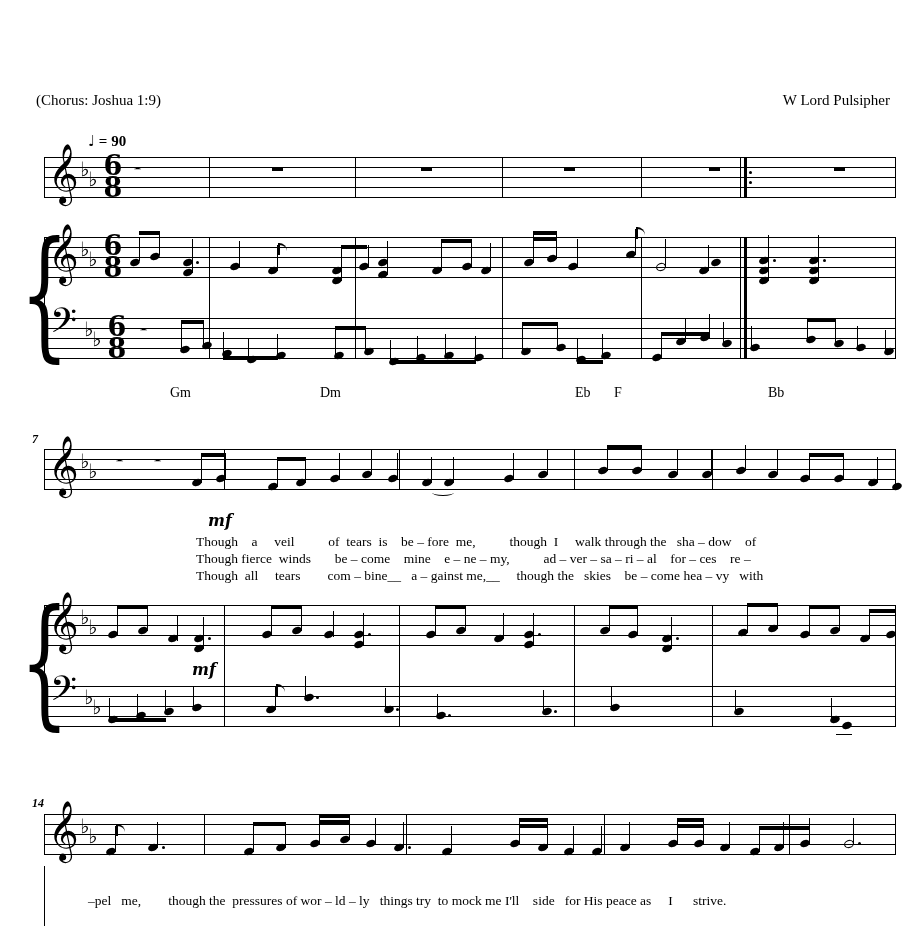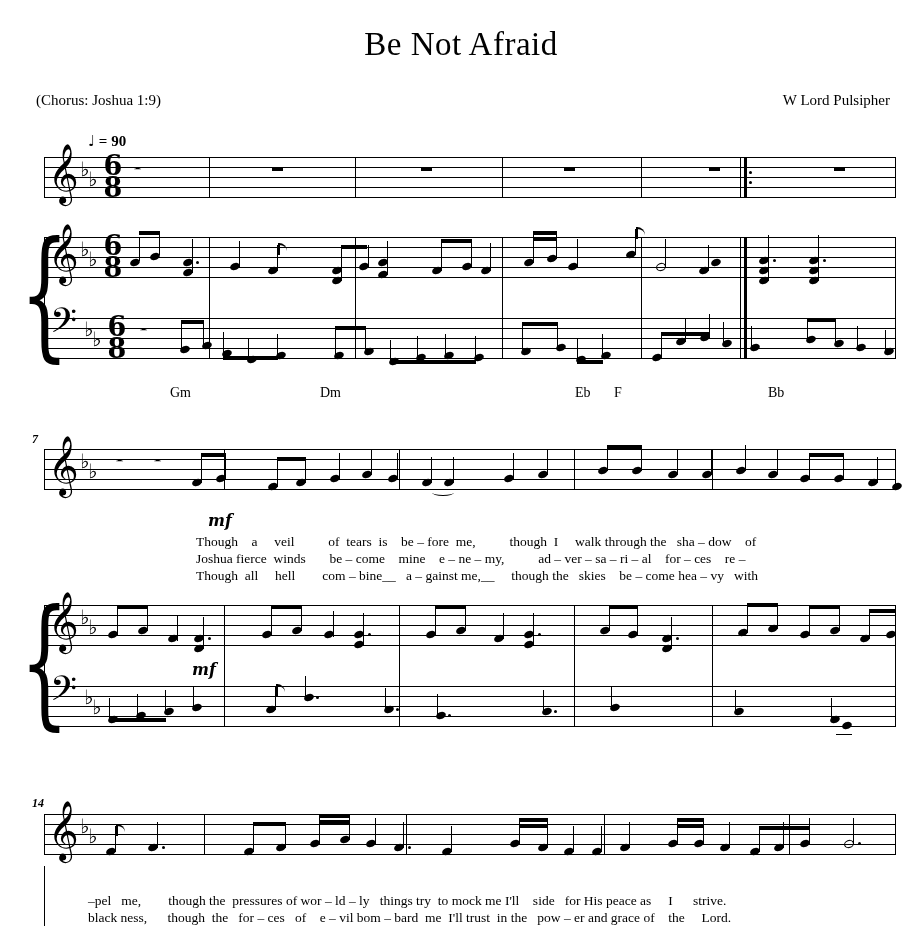--- a/index.html
+++ b/index.html
@@ -39,21 +39,20 @@
   .chordsym{position:absolute;font-size:14px;font-family:"Liberation Serif",serif;}
   .dyn{position:absolute;font-family:"DejaVu Serif",serif;font-style:italic;font-weight:bold;font-size:16px;}
 
   .lyric{position:absolute;font-size:13.5px;font-family:"Liberation Serif",serif;white-space:pre;}
 </style>
 </head>
 <body>
 
 <div class="sheet">
 
-  <div class="title">Be Not Afraid</div>
   <div class="subtitle">(Chorus: Joshua 1:9)</div>
   <div class="composer">W Lord Pulsipher</div>
 
   <div class="tempo" style="top:132px;left:88px;">
     <span class="note">♩</span>
     <span>= 90</span>
   </div>
 
   <div class="staff" style="top:157px;left:44px;width:852px;height:41px;">
     <div class="line" style="top:0;width:852px;"></div>
@@ -309,22 +308,22 @@
     <div class="stem" style="left:799px;top:4px;height:26px;"></div>
     <div class="beam" style="left:765px;top:4px;width:35px;"></div>
     <div class="nh" style="left:824px;top:30px;"></div>
     <div class="stem" style="left:833px;top:8px;height:26px;"></div>
     <div class="nh" style="left:848px;top:34px;"></div>
   </div>
 
   <div class="dyn" style="left:208px;top:511px;">mf</div>
 
   <div class="lyric" style="left:196px;top:534px;">Though    a     veil          of  tears  is    be – fore  me,          though  I     walk through the   sha – dow    of</div>
-  <div class="lyric" style="left:196px;top:551px;">Joshua fierce  winds       be – come    mine    e – ne – my,          ad – ver – sa – ri – al    for – ces    re –</div>
-  <div class="lyric" style="left:196px;top:568px;">Though  all     hell        com – bine__   a – gainst me,__     though the   skies    be – come hea – vy   with</div>
+  <div class="lyric" style="left:196px;top:551px;">Though fierce  winds       be – come    mine    e – ne – my,          ad – ver – sa – ri – al    for – ces    re –</div>
+  <div class="lyric" style="left:196px;top:568px;">Though  all     tears        com – bine__   a – gainst me,__     though the   skies    be – come hea – vy   with</div>
 
   <div class="brace" style="left:20px;top:592px;font-size:140px;">{</div>
 
   <div class="staff" style="top:605px;left:44px;width:852px;height:41px;">
     <div class="line" style="top:0;width:852px;"></div>
       <div class="line" style="top:10px;width:852px;"></div>
     <div class="line" style="top:20px;width:852px;"></div>
       <div class="line" style="top:30px;width:852px;"></div>
     <div class="line" style="top:40px;width:852px;"></div>
     <div class="barline" style="left:0;top:0;height:121px;"></div>
@@ -507,16 +506,15 @@
     <div class="stem" style="left:739px;top:8px;height:26px;"></div>
     <div class="nh" style="left:756px;top:26px;"></div>
     <div class="stem" style="left:765px;top:4px;height:26px;"></div>
     <div class="beam" style="left:715px;top:12px;width:51px;"></div>
     <div class="nh hollow" style="left:800px;top:26px;"></div>
     <div class="stem" style="left:809px;top:4px;height:26px;"></div>
     <div class="dot" style="left:814px;top:28px;"></div>
   </div>
 
   <div class="lyric" style="left:88px;top:893px;">–pel   me,        though the  pressures of wor – ld – ly   things try  to mock me I'll    side   for His peace as     I      strive.</div>
-  <div class="lyric" style="left:88px;top:910px;">black ness,      though  the   for – ces   of    e – vil bom – bard  me  I'll trust  in the   pow – er and grace of    the     Lord.</div>
 
   <div class="barline" style="left:44px;top:866px;height:60px;"></div>
 </div>
 
 </body></html>

